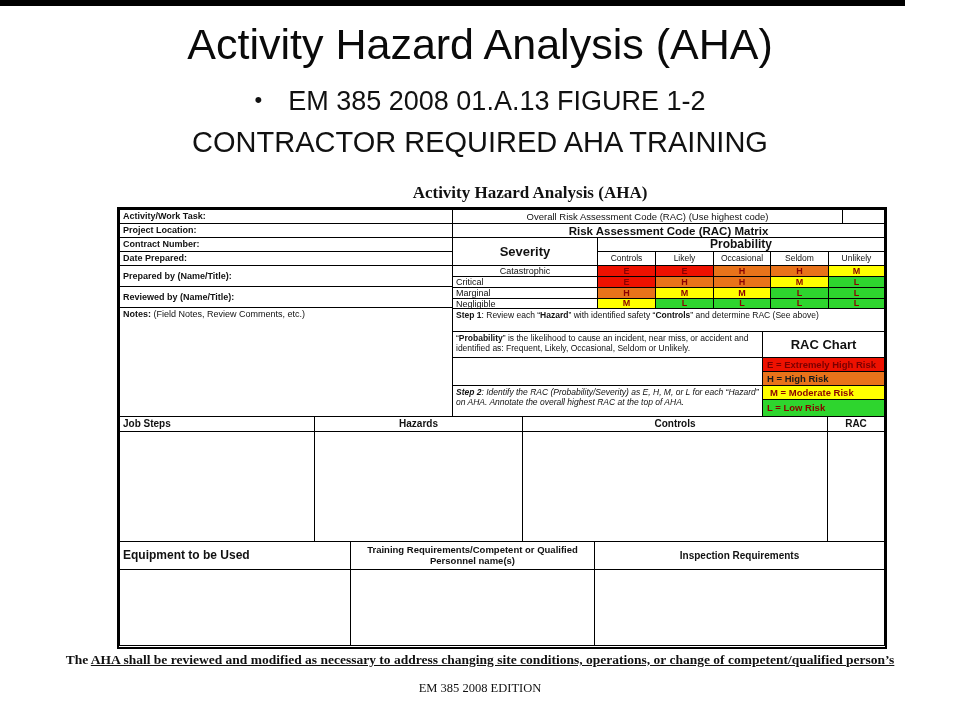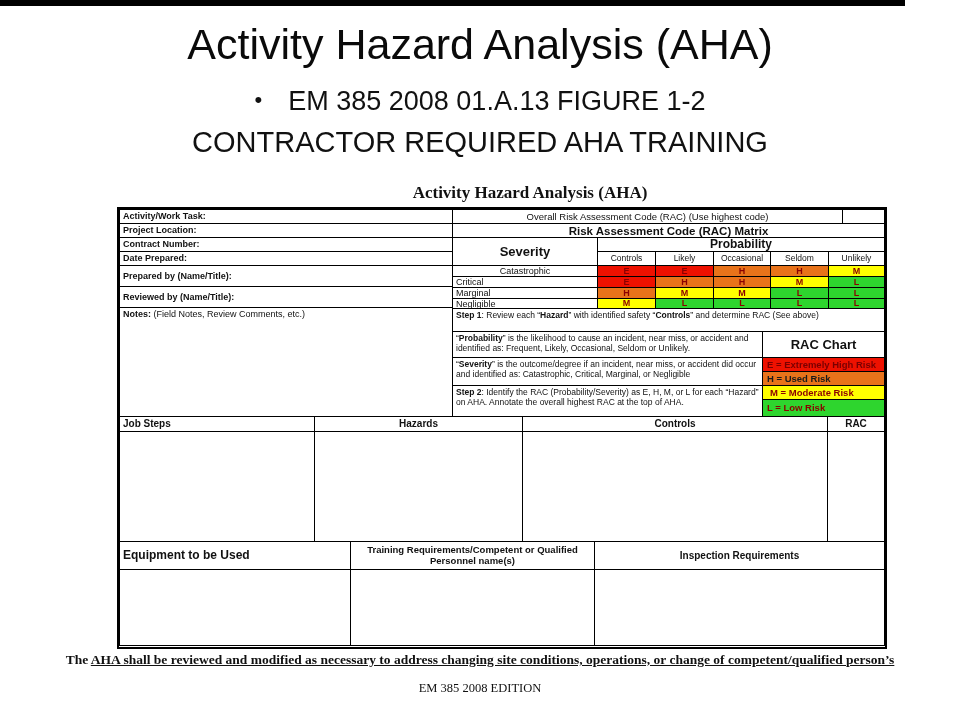--- a/index.html
+++ b/index.html
@@ -99,26 +99,25 @@
   <div class="c mcell lvl-l" style="left:709px;top:78px;width:57px;height:12px;">L</div>
 
   <div class="c mcell lvl-m" style="left:478px;top:89px;width:59px;height:11px;">M</div>
   <div class="c mcell lvl-l" style="left:536px;top:89px;width:59px;height:11px;">L</div>
   <div class="c mcell lvl-l" style="left:594px;top:89px;width:58px;height:11px;">L</div>
   <div class="c mcell lvl-l" style="left:651px;top:89px;width:59px;height:11px;">L</div>
   <div class="c mcell lvl-l" style="left:709px;top:89px;width:57px;height:11px;">L</div>
 
   <div class="c instr" style="left:333px;top:99px;width:433px;height:24px;"><b>Step 1</b>: Review each “<b>Hazard</b>” with identified safety “<b>Controls</b>” and determine RAC (See above)</div>
   <div class="c instr" style="left:333px;top:122px;width:311px;height:27px;">“<b>Probability</b>” is the likelihood to cause an incident, near miss, or accident and identified as: Frequent, Likely, Occasional, Seldom or Unlikely.</div>
-  <div class="c instr" style="left:333px;top:148px;width:311px;height:29px;">“<b>Severity</b>” is the outcome/degree if an incident, near miss, or accident did occur and identified as: Catastrophic, Critical, Marginal, or Negligible</div>
-  <div class="c instr" style="left:333px;top:176px;width:311px;height:32px;"><b>Step 2</b>: Identify the RAC (Probability/Severity) as E, H, M, or L for each “Hazard” on AHA. Annotate the overall highest RAC at the top of AHA.</div>
+  <div class="c instr" style="left:333px;top:176px;width:311px;height:32px;font-style:italic;"><b>Step 2</b>: Identify the RAC (Probability/Severity) as E, H, M, or L for each “Hazard” on AHA. Annotate the overall highest RAC at the top of AHA.</div>
 
   <div class="c b vc" style="left:643px;top:122px;width:123px;height:27px;font-size:13px;">RAC Chart</div>
   <div class="c leg leg-e lvl-e" style="left:643px;top:148px;width:123px;height:15px;">E = Extremely High Risk</div>
-  <div class="c leg leg-h lvl-h" style="left:643px;top:162px;width:123px;height:15px;">H = Used Risk</div>
+  <div class="c leg leg-h lvl-h" style="left:643px;top:162px;width:123px;height:15px;">H = High Risk</div>
   <div class="c leg leg-m lvl-m" style="left:643px;top:176px;width:123px;height:15px;padding-left:7px;">M = Moderate Risk</div>
   <div class="c leg leg-l lvl-l" style="left:643px;top:190px;width:123px;height:18px;">L = Low Risk</div>
 
   <div class="c b ctr" style="left:195px;top:207px;width:209px;height:16px;font-size:10px;">Hazards</div>
   <div class="c b" style="left:0;top:207px;width:196px;height:16px;font-size:10px;">Job Steps</div>
   <div class="c b ctr" style="left:403px;top:207px;width:306px;height:16px;font-size:10px;">Controls</div>
   <div class="c b ctr" style="left:708px;top:207px;width:58px;height:16px;font-size:10px;">RAC</div>
 
   <div class="c" style="left:0;top:222px;width:196px;height:111px;"></div>
   <div class="c" style="left:195px;top:222px;width:209px;height:111px;"></div>

